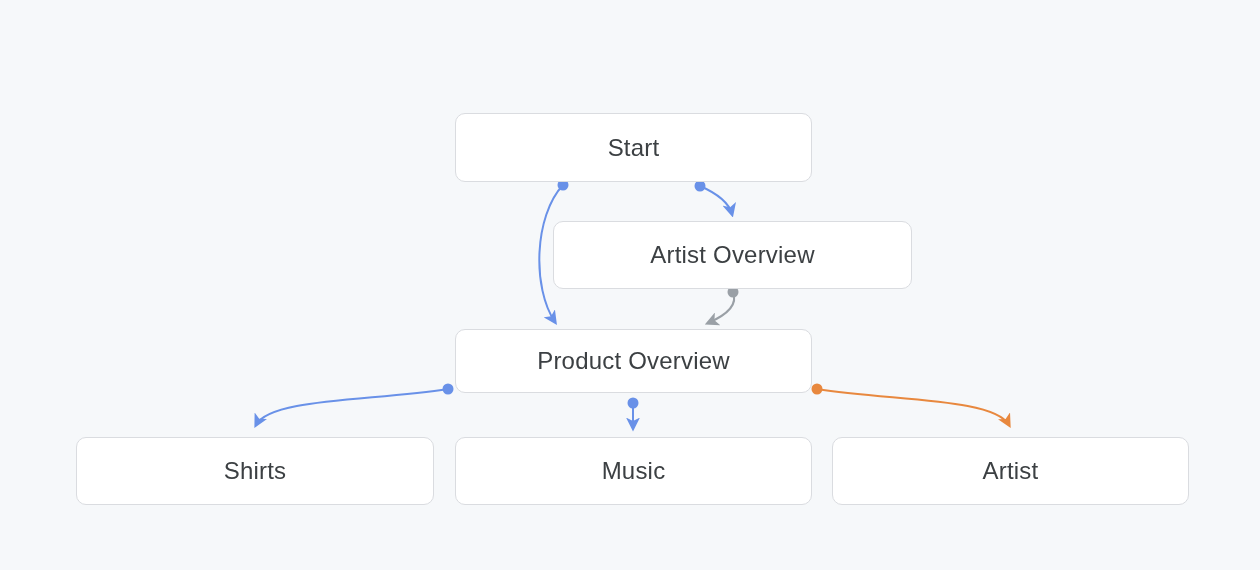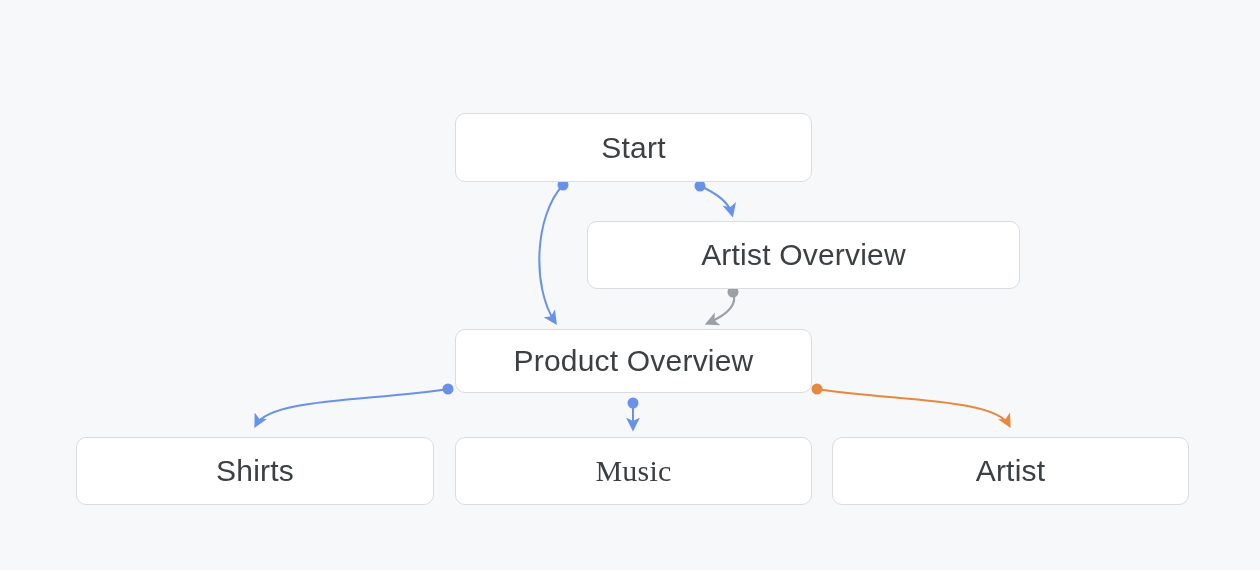--- a/index.html
+++ b/index.html
@@ -24,21 +24,21 @@
     box-sizing: border-box;
     background: #ffffff;
     border: 1px solid #dadce0;
     border-radius: 10px;
     display: flex;
     align-items: center;
     justify-content: center;
     cursor: pointer;
   }
   .node-label {
-    font-size: 30px;
+    font-size: 24px;
     font-weight: 500;
     letter-spacing: 0.2px;
     color: #3c4043;
   }
 </style>
 </head>
 <body>
 
 <div class="canvas" id="flow-canvas" style="width: 1260px; height: 570px; background: rgb(246, 248, 250);">
   <svg id="edge-layer" width="1260" height="570" viewBox="0 0 1260 570">
@@ -63,29 +63,29 @@
       <circle cx="448" cy="389" r="5.5" fill="#6991e8"></circle>
       <path d="M 633 403 L 633 428" fill="none" stroke="#6991e8" stroke-width="2" marker-end="url(#arrow-blue)"></path>
       <circle cx="633" cy="403" r="5.5" fill="#6991e8"></circle>
       <path d="M 817 389 C 893 401 994 398 1009 425" fill="none" stroke="#e8883e" stroke-width="2" marker-end="url(#arrow-orange)"></path>
       <circle cx="817" cy="389" r="5.5" fill="#e8883e"></circle>
     </svg>
   <div id="node-layer">
       <div class="node" style="left: 455px; top: 113px; width: 357px; height: 69px; background: rgb(255, 255, 255); border-color: rgb(218, 220, 224);">
         <span class="node-label" style="color: rgb(60, 64, 67);">Start</span>
       </div>
-      <div class="node" style="left: 553px; top: 221px; width: 433px; height: 68px; background: rgb(255, 255, 255); border-color: rgb(218, 220, 224); margin-left: 34px;">
+      <div class="node" style="left: 553px; top: 221px; width: 359px; height: 68px; background: rgb(255, 255, 255); border-color: rgb(218, 220, 224);">
         <span class="node-label" style="color: rgb(60, 64, 67);">Artist Overview</span>
       </div>
       <div class="node" style="left: 455px; top: 329px; width: 357px; height: 64px; background: rgb(255, 255, 255); border-color: rgb(218, 220, 224);">
         <span class="node-label" style="color: rgb(60, 64, 67);">Product Overview</span>
       </div>
       <div class="node" style="left: 76px; top: 437px; width: 358px; height: 68px; background: rgb(255, 255, 255); border-color: rgb(218, 220, 224);">
         <span class="node-label" style="color: rgb(60, 64, 67);">Shirts</span>
       </div>
       <div class="node" style="left: 455px; top: 437px; width: 357px; height: 68px; background: rgb(255, 255, 255); border-color: rgb(218, 220, 224);">
-        <span class="node-label" style="color: rgb(60, 64, 67); font-family: Liberation Serif, serif;">Music</span>
+        <span class="node-label" style="color: rgb(60, 64, 67);">Music</span>
       </div>
       <div class="node" style="left: 832px; top: 437px; width: 357px; height: 68px; background: rgb(255, 255, 255); border-color: rgb(218, 220, 224);">
         <span class="node-label" style="color: rgb(60, 64, 67);">Artist</span>
       </div>
     </div>
 </div>
 
 </body></html>

